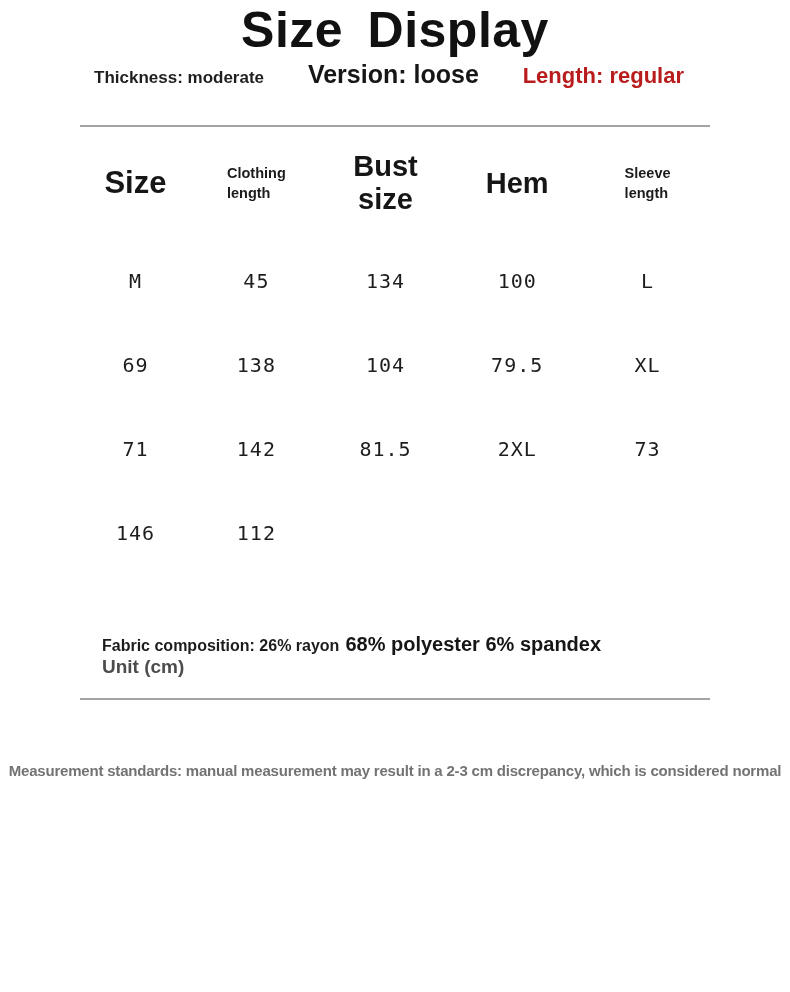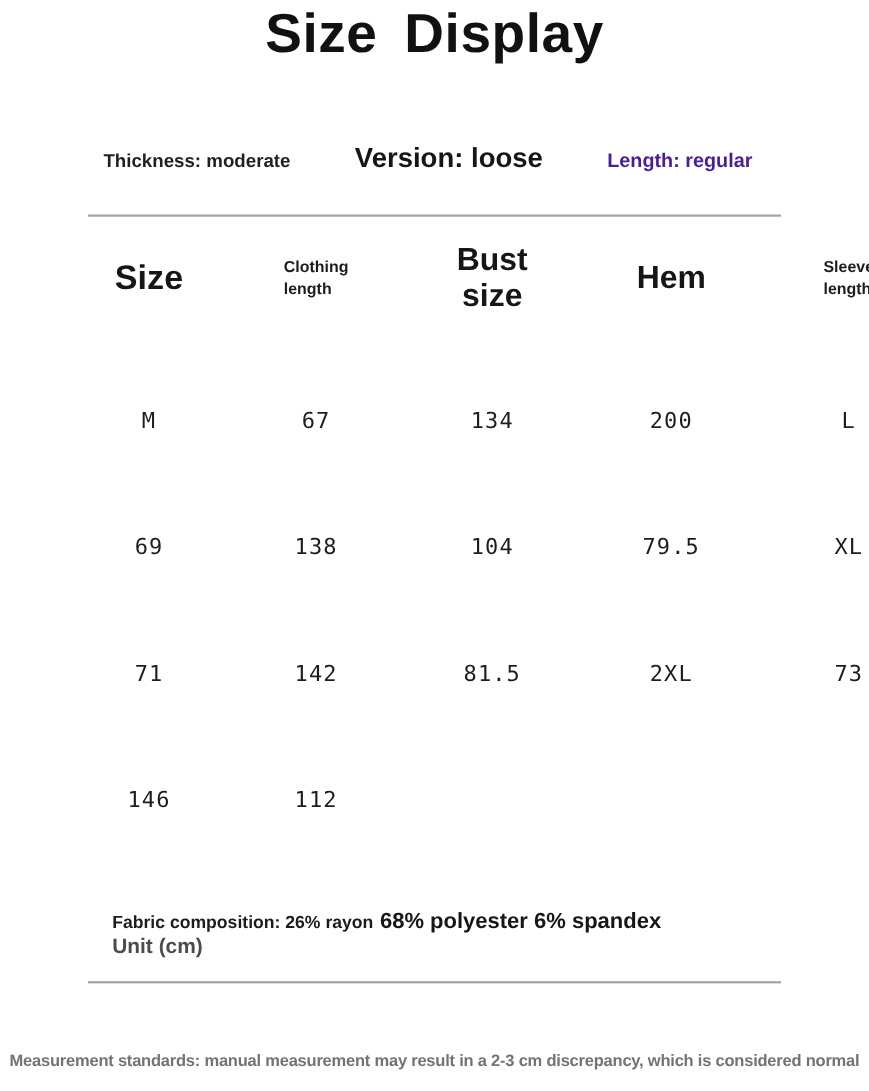--- a/index.html
+++ b/index.html
@@ -24,48 +24,46 @@
     line-height: 60px;
   }
   .container {
     width: 630px;
     margin: 0 auto;
   }
   .attrs {
     display: flex;
     align-items: baseline;
     justify-content: space-between;
-    margin-top: 70px;
     padding: 0 26px 0 14px;
   }
   .attr-small {
     font-size: 17px;
     font-weight: 700;
     color: #1f1f1f;
   }
   .attr-big {
     font-size: 25px;
     font-weight: 700;
     color: #161616;
   }
   .attr-right {
-    font-size: 18px;
-    font-weight: 700;
-    color: #4c1d95;
+    font-size: 22px;
+    font-weight: 700;
+    color: #b91c1c;
   }
   .divider {
     border: none;
     border-top: 2px solid #a3a3a3;
     margin: 36px 0 0 0;
     height: 0;
   }
   .size-table {
     display: grid;
     grid-template-columns: 17.6% 20.8% 20.2% 21.6% 19.8%;
-    gap: 31px;
   }
   .th, .td {
     display: flex;
     align-items: center;
     justify-content: center;
     text-align: center;
   }
   .th {
     height: 112px;
   }
@@ -161,23 +159,23 @@
     <div class="th th-big">Bust size</div>
     <div class="th th-big">Hem</div>
     <div class="th th-small">
       <div class="two-line">
         <div>Sleeve</div>
         <div>length</div>
       </div>
     </div>
 
     <div class="td">M</div>
-    <div class="td">67</div>
+    <div class="td">45</div>
     <div class="td">134</div>
-    <div class="td">200</div>
+    <div class="td">100</div>
 
     <div class="td">L</div>
     <div class="td">69</div>
     <div class="td">138</div>
     <div class="td">104</div>
     <div class="td">79.5</div>
 
     <div class="td">XL</div>
     <div class="td">71</div>
     <div class="td">142</div>

